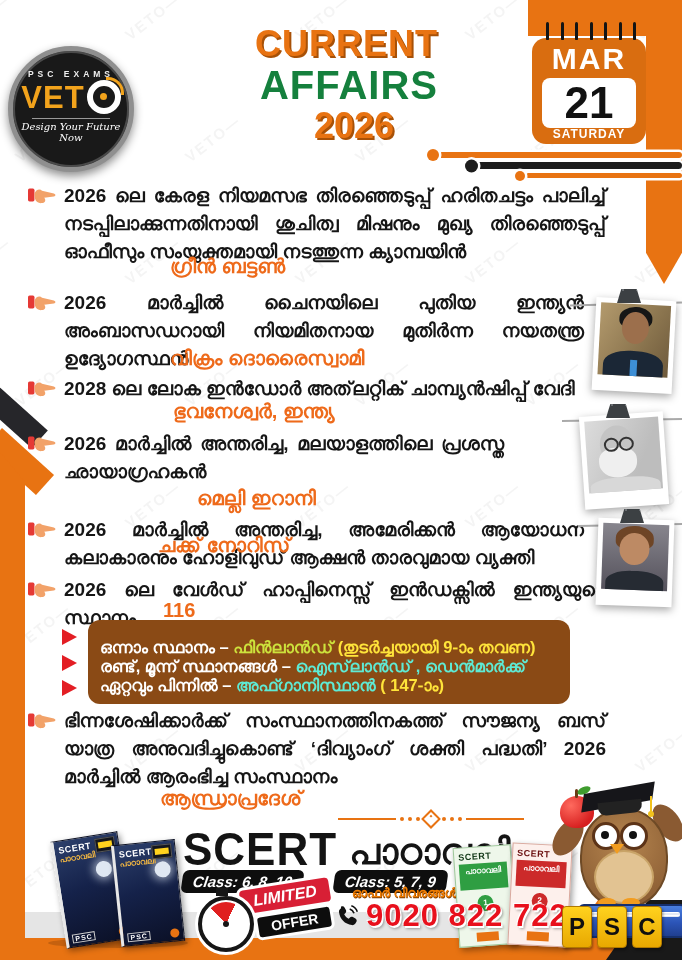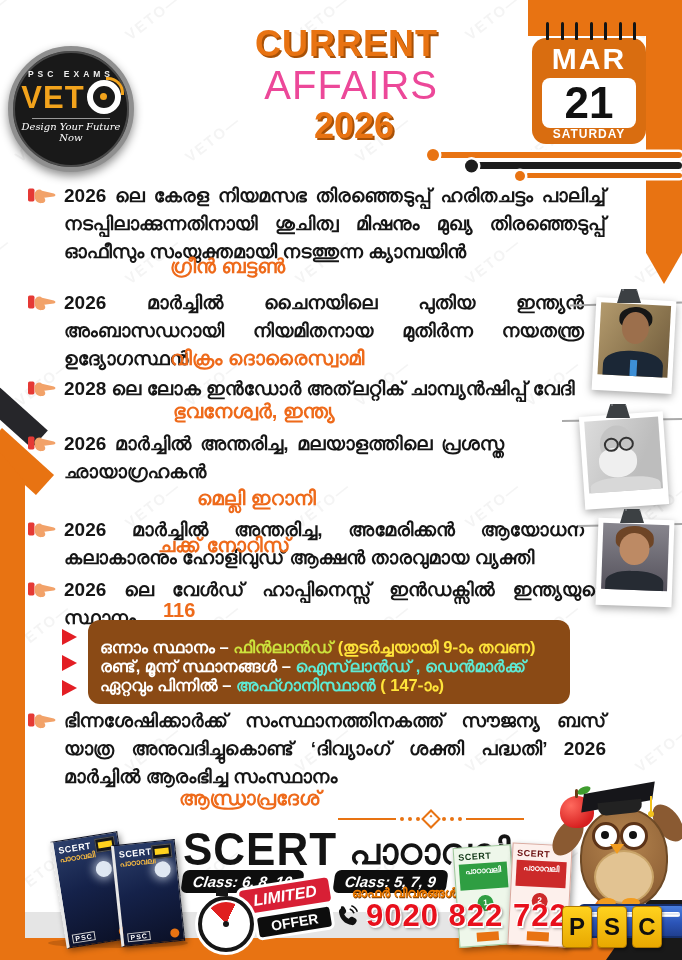--- a/index.html
+++ b/index.html
@@ -22,21 +22,21 @@
   .l-vet{color:#f2a31c;font-size:31px;font-weight:900;letter-spacing:1px;line-height:1;}
   .l-o{width:22px;height:22px;border:6px solid #fff;border-radius:50%;margin-left:2px;position:relative;}
   .l-o::before{content:"";position:absolute;right:-9px;top:-9px;width:15px;height:15px;
     border:3px solid #f2a31c;border-left:none;border-bottom:none;border-radius:0 16px 0 0;}
   .l-o::after{content:"";position:absolute;left:7px;top:7px;width:7px;height:7px;background:#f2a31c;border-radius:50%;}
   .l-line{width:78px;height:1px;background:#999;margin:4px auto 2px;}
   .l-tag{color:#fff;font-family:"DejaVu Serif",serif;font-style:italic;font-size:10px;}
   
   .title{position:absolute;left:160px;top:26px;width:278px;text-align:right;z-index:3;line-height:1;}
   .t1{font-size:36px;font-weight:900;color:#e87312;text-shadow:2px 2px 0 #a85107;letter-spacing:1px;}
-  .t2{font-size:40px;font-weight:400;color:#ec4899;margin-top:3px;letter-spacing:1px;}
+  .t2{font-size:40px;font-weight:700;color:#15803d;margin-top:3px;letter-spacing:1px;}
   .t3{font-size:36px;font-weight:900;color:#e87312;text-shadow:2px 2px 0 #a85107;margin-top:3px;padding-right:44px;}
   
   .topbar{position:absolute;left:528px;top:0;width:154px;height:36px;background:#e87312;z-index:2;}
   .ribbon{position:absolute;left:646px;top:0;width:36px;height:284px;background:#e87312;z-index:2;
     clip-path:polygon(0 0,100% 0,100% 89%,50% 100%,0 89%);}
   
   .dl{position:absolute;border-radius:4px;z-index:3;}
   .dl::before{content:"";position:absolute;left:-11px;top:50%;transform:translateY(-50%);border-radius:50%;}
   .dl1{left:438px;top:152px;width:244px;height:6px;background:#e87312;box-shadow:0 0 0 2.5px #fff;}
   .dl1::before{width:12px;height:12px;background:#e87312;box-shadow:0 0 0 2.5px #fff;}
@@ -316,21 +316,21 @@
     </div>
   </div>
 
   <div class="item" style="top:707px">
     <svg class="hand" width="28" height="20" viewBox="0 0 26 18">
         <rect x="0" y="3" width="6" height="12" rx="1.5" fill="#e53935"></rect>
         <path d="M6 8 C7 4 11 3 13 5 L24 7.5 C26 8.2 26 9.8 24 10.5 L15 11.5 C17 13.5 16 16.5 13 16.5 C10 17 7.5 15.5 6.5 12.5 Z" fill="#f2a269"></path>
       </svg>
     <p>ഭിന്നശേഷിക്കാർക്ക് സംസ്ഥാനത്തിനകത്ത് സൗജന്യ ബസ് യാത്ര അനുവദിച്ചുകൊണ്ട് ‘ദിവ്യാംഗ് ശക്തി പദ്ധതി’ 2026 മാർച്ചിൽ ആരംഭിച്ച സംസ്ഥാനം</p>
   </div>
-  <div class="ans" style="left:179px;top:787px">ആന്ധ്രാപ്രദേശ്</div>
+  <div class="ans" style="left:160px;top:787px">ആന്ധ്രാപ്രദേശ്</div>
 
   <div class="wire" style="left:570px;top:303px;width:112px;transform:rotate(-1.5deg)"></div>
   <div class="clip" style="left:617px;top:289px"></div>
   <div class="polaroid" style="left:594px;top:299px;transform:rotate(3deg)">
     <div class="pimg p1">
         <div class="hair"></div>
         <div class="face"></div>
         <div class="suit"></div>
         <div class="tie"></div>
       </div>

